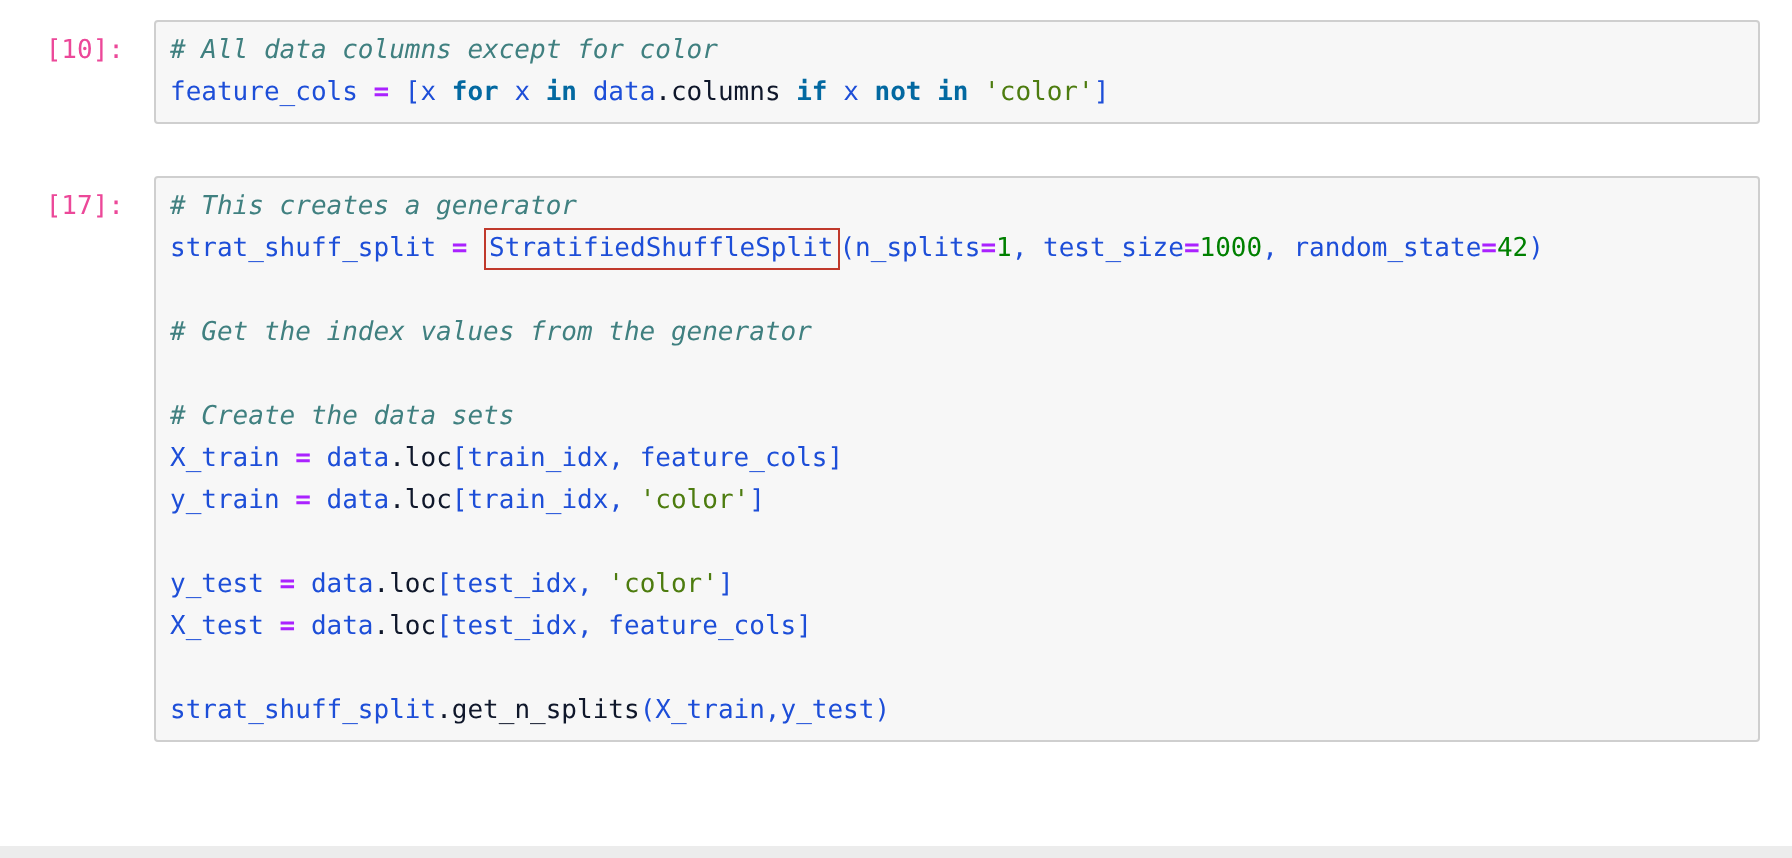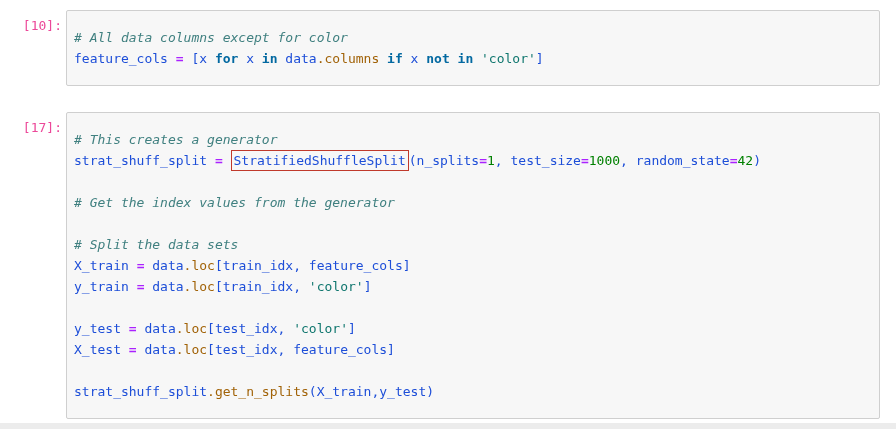--- a/index.html
+++ b/index.html
@@ -12,38 +12,38 @@
 
   .prompt {
     width:62px; flex:none; text-align:right;
     color:#ec4899; font-size:13px; line-height:21px;
     padding-top:5px;
     font-family:"DejaVu Sans Mono", monospace;
     user-select:none;
   }
 
   .code-box {
-    flex:1; margin-left:4px;
+    flex:1; margin-left:15px;
     background:#f7f7f7;
     border:1px solid #cfcfcf;
     border-radius:2px;
-    padding:16px 7px;
+    padding:4px 7px;
     font-size:13px; line-height:21px;
     color:#000;
   }
 
   .code-line { white-space:pre; min-height:21px; }
 
   .tok-pl   { color:#1d4ed8; }
   .tok-com  { color:#408080; font-style:italic; }
   .tok-kw   { color:#0369a1; font-weight:bold; }
   .tok-op   { color:#AA22FF; font-weight:bold; }
-  .tok-str  { color:#0f766e; }
+  .tok-str  { color:#4d7c0f; }
   .tok-num  { color:#008000; }
-  .tok-prop { color:#a16207; }
+  .tok-prop { color:#0f172a; }
 
   .boxed {
     border:1px solid #c0392b;
     padding:1px 2px;
     margin:-2px 0;
     display:inline-block;
     line-height:17px;
   }
 
   .bottom-edge {
@@ -63,21 +63,21 @@
       </div>
     </div>
     <div class="cell-row">
       <div class="prompt">[17]:</div>
       <div class="code-box">
         <div class="code-line"><span class="tok-com"># This creates a generator</span></div>
         <div class="code-line"><span class="tok-pl">strat_shuff_split </span><span class="tok-op">=</span><span class="tok-pl"> </span><span class="tok-pl boxed">StratifiedShuffleSplit</span><span class="tok-pl">(n_splits</span><span class="tok-op">=</span><span class="tok-num">1</span><span class="tok-pl">, test_size</span><span class="tok-op">=</span><span class="tok-num">1000</span><span class="tok-pl">, random_state</span><span class="tok-op">=</span><span class="tok-num">42</span><span class="tok-pl">)</span></div>
         <div class="code-line">&nbsp;</div>
         <div class="code-line"><span class="tok-com"># Get the index values from the generator</span></div>
         <div class="code-line">&nbsp;</div>
-        <div class="code-line"><span class="tok-com"># Split the data sets</span></div>
+        <div class="code-line"><span class="tok-com"># Create the data sets</span></div>
         <div class="code-line"><span class="tok-pl">X_train </span><span class="tok-op">=</span><span class="tok-pl"> data</span><span class="tok-prop">.loc</span><span class="tok-pl">[train_idx, feature_cols]</span></div>
         <div class="code-line"><span class="tok-pl">y_train </span><span class="tok-op">=</span><span class="tok-pl"> data</span><span class="tok-prop">.loc</span><span class="tok-pl">[train_idx, </span><span class="tok-str">'color'</span><span class="tok-pl">]</span></div>
         <div class="code-line">&nbsp;</div>
         <div class="code-line"><span class="tok-pl">y_test </span><span class="tok-op">=</span><span class="tok-pl"> data</span><span class="tok-prop">.loc</span><span class="tok-pl">[test_idx, </span><span class="tok-str">'color'</span><span class="tok-pl">]</span></div>
         <div class="code-line"><span class="tok-pl">X_test </span><span class="tok-op">=</span><span class="tok-pl"> data</span><span class="tok-prop">.loc</span><span class="tok-pl">[test_idx, feature_cols]</span></div>
         <div class="code-line">&nbsp;</div>
         <div class="code-line"><span class="tok-pl">strat_shuff_split</span><span class="tok-prop">.get_n_splits</span><span class="tok-pl">(X_train,y_test)</span></div>
       </div>
     </div>
   </div>

